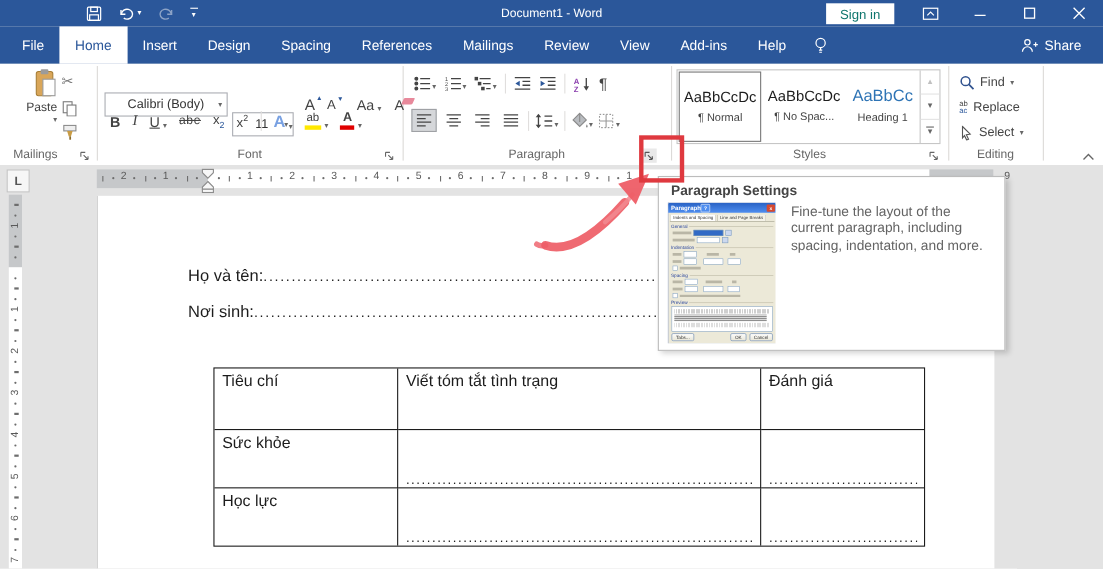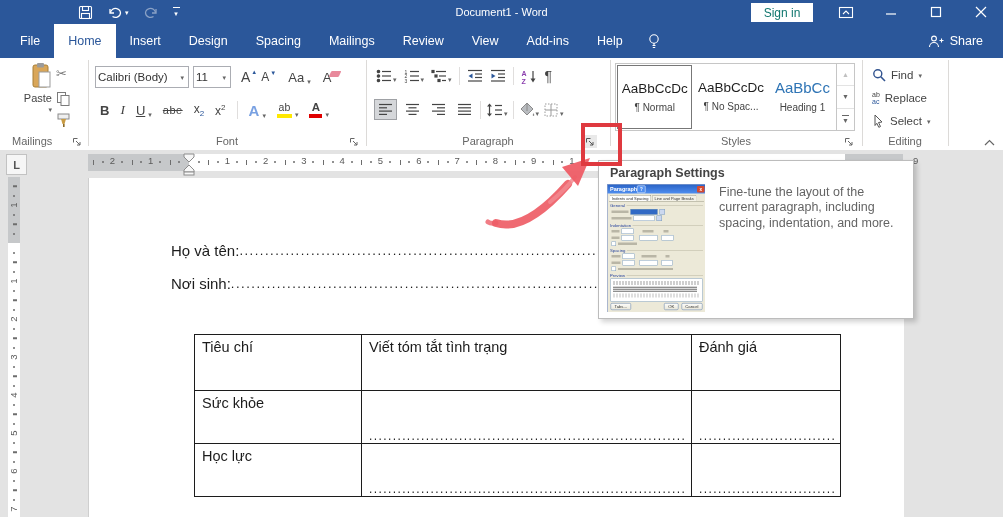--- a/index.html
+++ b/index.html
@@ -25,21 +25,21 @@
   .tab{display:flex;align-items:center;padding:0 14px;}
   .tab.active{background:#fff;color:#2b579a;}
   .tellme{display:flex;align-items:center;gap:8px;padding:0 10px;}
   .share{margin-left:auto;display:flex;align-items:center;gap:6px;padding-right:20px;}
   
   .ribbon{left:0;top:58px;width:1003px;height:92px;background:#fff;border-bottom:1px solid #d2d0ce;font-size:11px;color:#444;}
   .gsep{position:absolute;top:2px;width:1px;height:86px;background:#dcdad8;}
   .glabel{position:absolute;bottom:3px;left:0;right:0;text-align:center;color:#666;font-size:11px;}
   .launcher{position:absolute;bottom:2px;width:14px;height:13px;display:flex;align-items:center;justify-content:center;background:#fff;}
   .combo{display:flex;align-items:center;justify-content:space-between;border:1px solid #abadb3;background:#fff;
-         height:20px;padding:0 4px 0 2px;font-size:11.5px;color:#333;}
+         height:20px;padding:0 4px 0 20px;font-size:11.5px;color:#333;}
   .fbtn{display:flex;align-items:flex-end;gap:1px;color:#444;}
   .togglebox{border:1px solid #9fa1a5;background:#d5d7da;}
   .stylecard{width:70px;height:62px;display:flex;flex-direction:column;align-items:center;justify-content:center;gap:6px;padding:0 2px;}
   .stylecard .prev{font-size:13.5px;color:#1e1e1e;white-space:nowrap;overflow:hidden;}
   .stylecard .nm{font-size:10px;color:#444;white-space:nowrap;overflow:hidden;}
   .selcard{border:1px solid #777;background:#fff;}
   .edrow{display:flex;align-items:center;gap:5px;height:22px;}
   
   .redbox{left:581px;top:123px;width:33px;height:35px;border:4px solid #df393f;z-index:40;}
   
@@ -162,20 +162,21 @@
         </div>
     </div>
   </div>
 
   <div class="abs tabbar">
     <div class="tab" style="margin-left:6px;">File</div>
     <div class="tab active">Home</div>
     <div class="tab">Insert</div>
     <div class="tab">Design</div>
     <div class="tab">Spacing</div>
+    <div class="tab">References</div>
     <div class="tab">Mailings</div>
     <div class="tab">Review</div>
     <div class="tab">View</div>
     <div class="tab">Add-ins</div>
     <div class="tab">Help</div>
     <div class="tellme">
       <span>
         <svg width="14" height="17" viewBox="0 0 14 17">
             <g fill="none" stroke="#fff" stroke-width="1.1">
           <circle cx="7" cy="6" r="4.2"></circle>
@@ -247,21 +248,21 @@
           </svg>
       </div>
     </div>
 
     <div class="abs" style="left:88px;top:0;width:278px;height:92px;">
       <div class="abs" style="left:7px;top:8px;display:flex;gap:4px;align-items:center;">
         <div class="combo" style="width:86px;">
           <span>Calibri (Body)</span>
             <span class="caret-d">▾</span>
         </div>
-        <div class="combo" style="width:30px;">
+        <div class="combo" style="width:30px;margin-top:36px;">
           <span>11</span>
             <span class="caret-d">▾</span>
         </div>
         <span class="fbtn" style="margin-left:6px;font-size:14px;">
           <span>A</span>
             <span style="font-size:6px;color:#2b579a;align-self:flex-start;">▲</span>
         </span>
         <span class="fbtn" style="font-size:12px;">
           <span>A</span>
             <span style="font-size:6px;color:#2b579a;align-self:flex-start;">▼</span>

